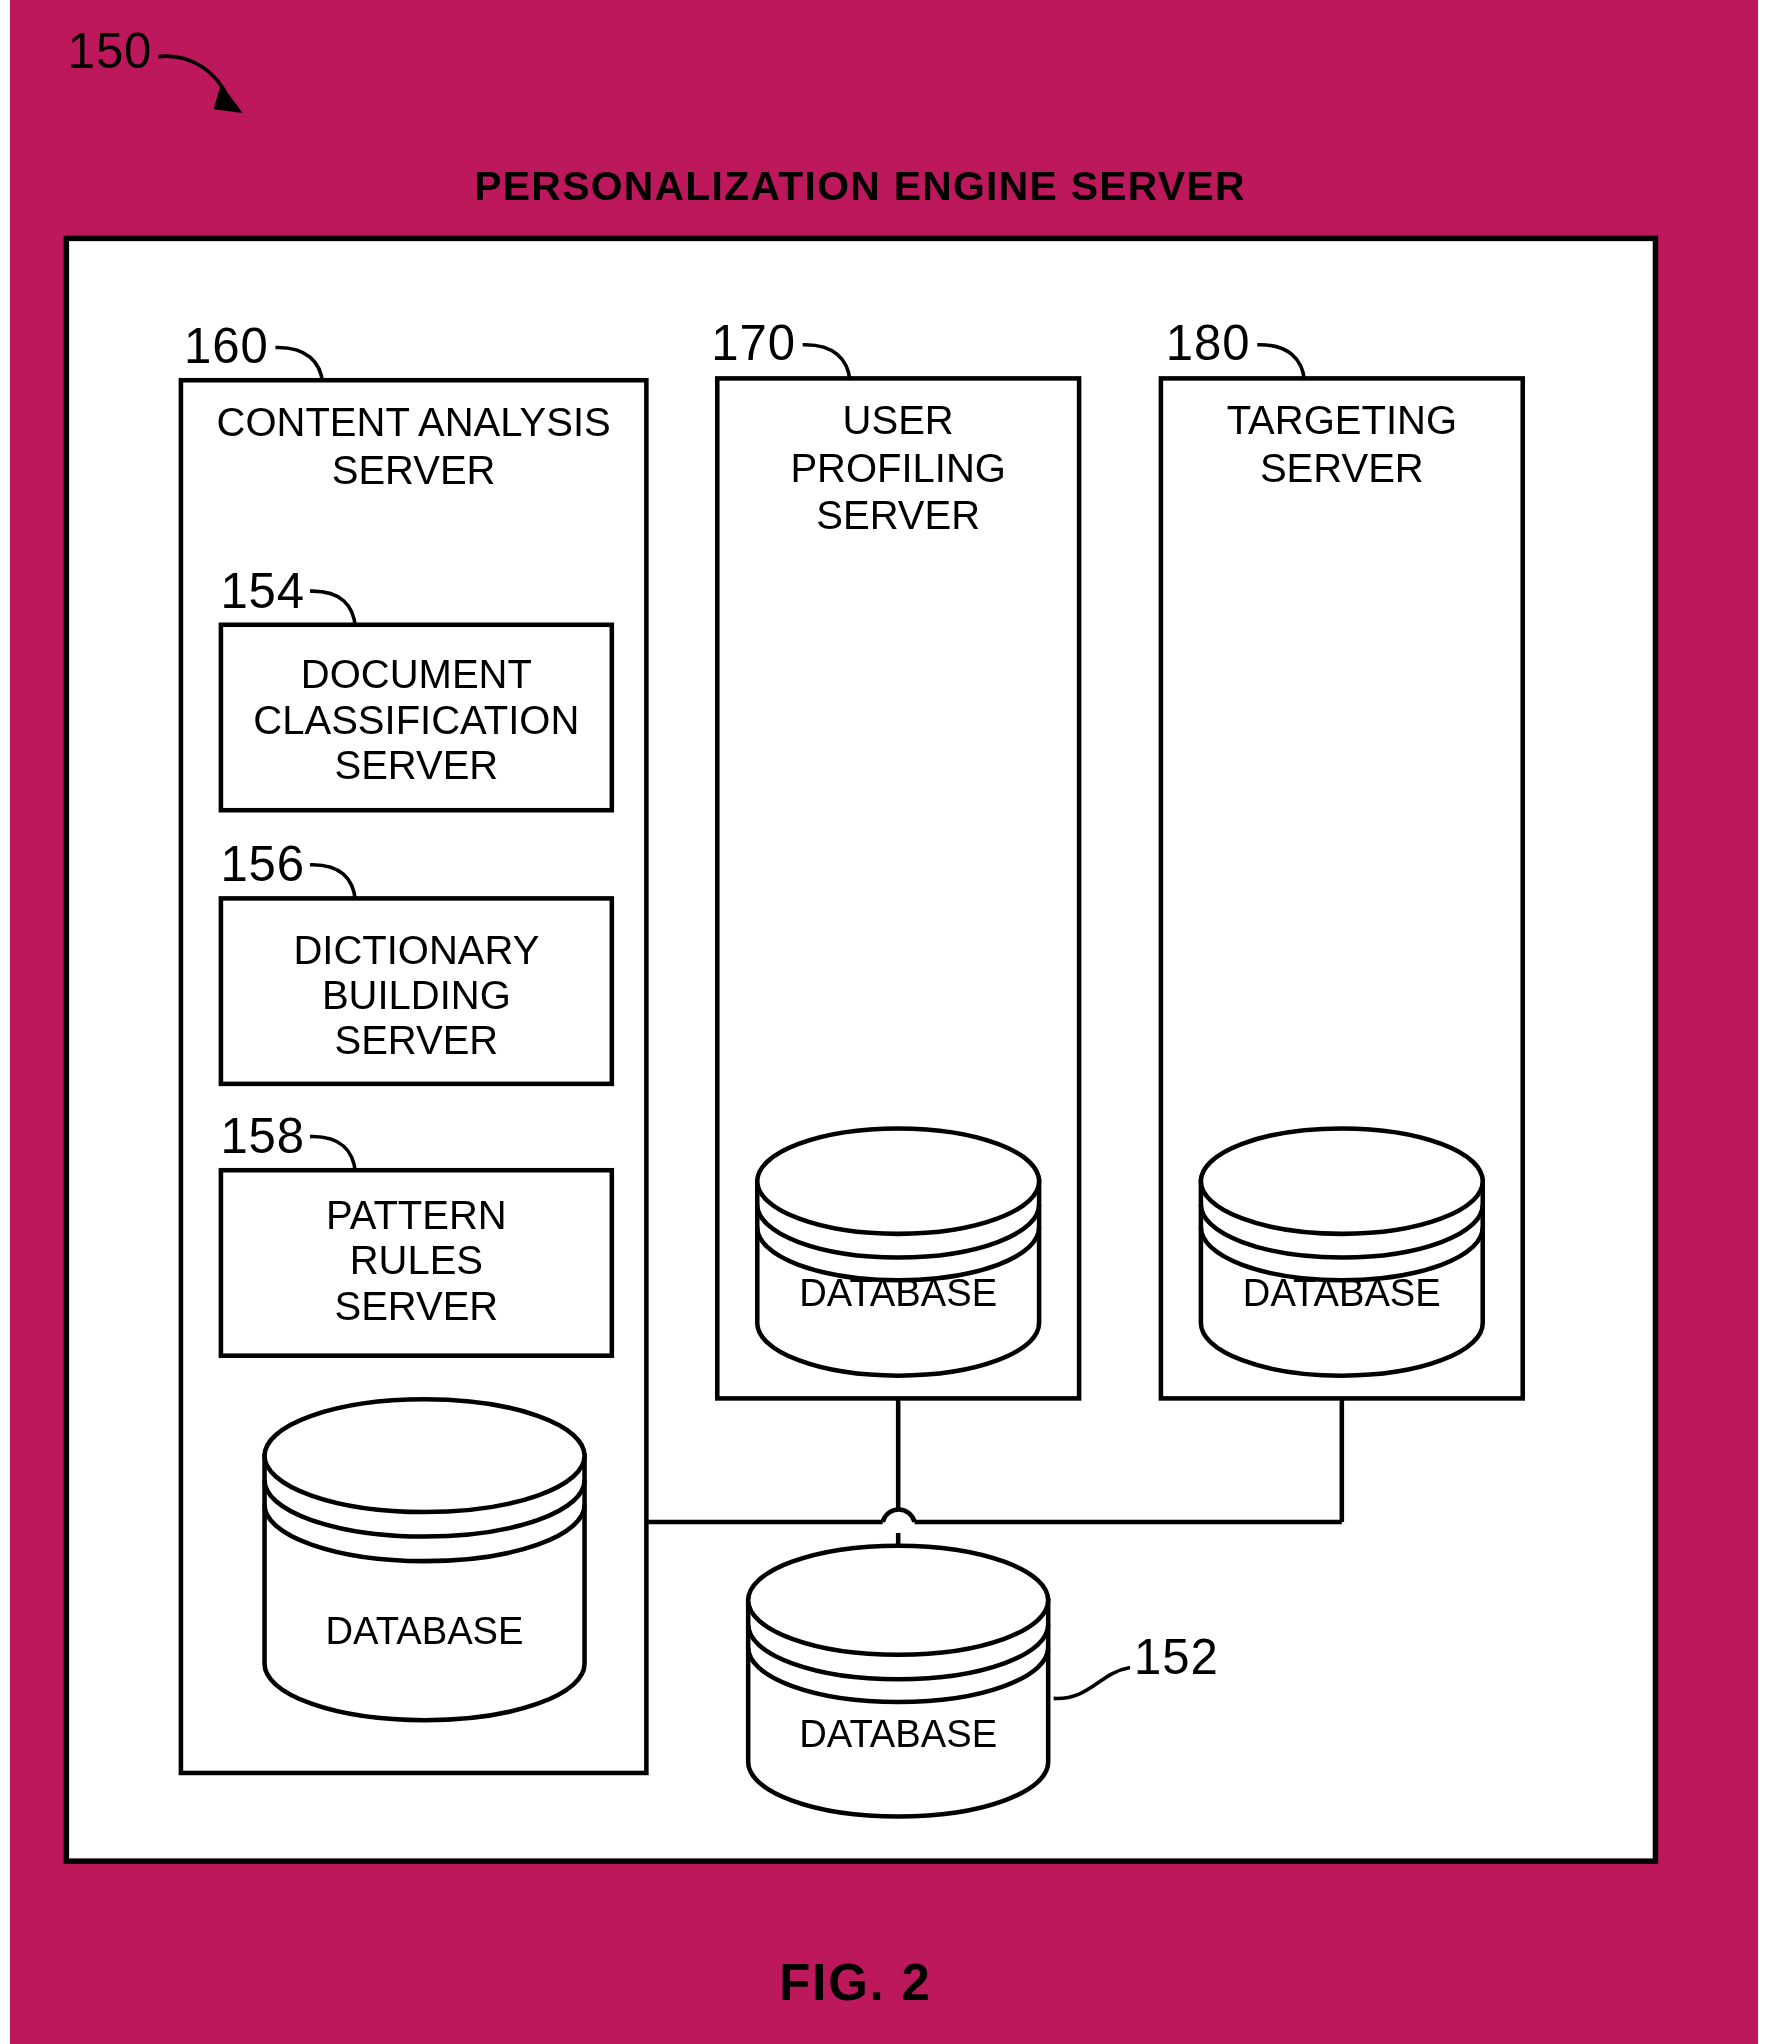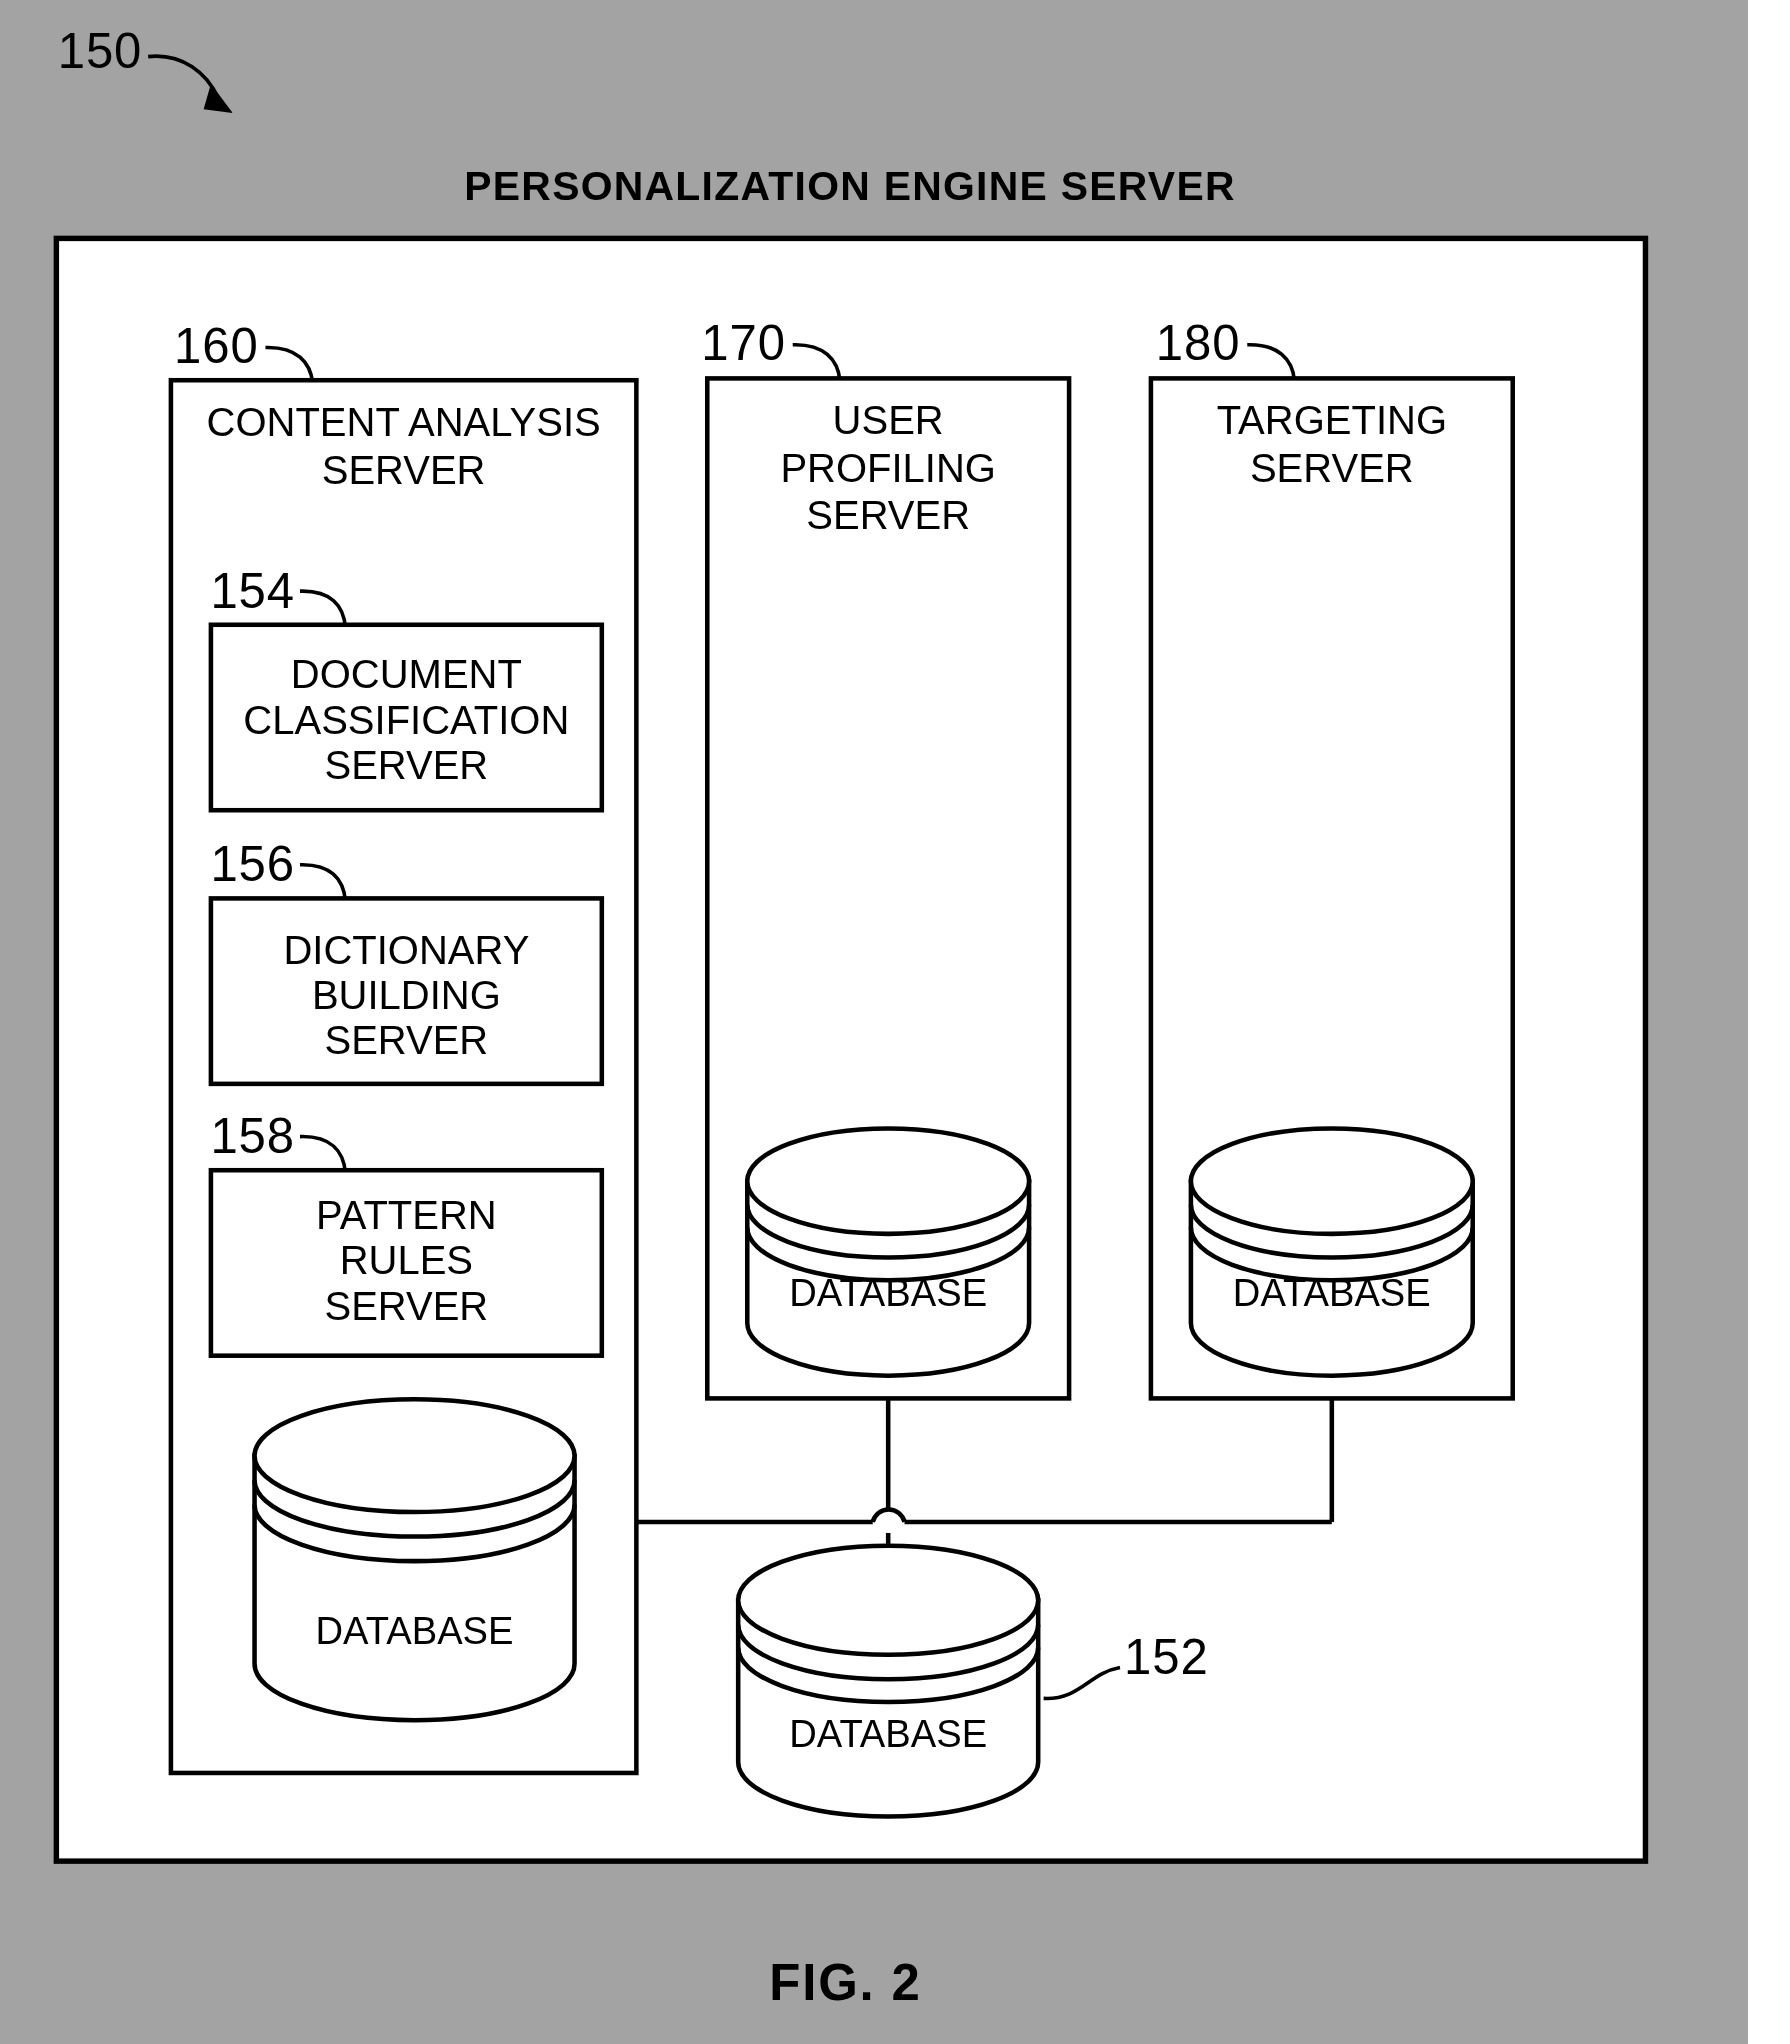--- a/index.html
+++ b/index.html
@@ -9,22 +9,23 @@
     background: #ffffff;
   }
   body {
     font-family: "Liberation Sans", "DejaVu Sans", sans-serif;
     color: #000000;
   }
   #page {
     position: relative;
     width: 1748px;
     height: 2045px;
-    background: #a3a3a3;
+    background: #be185d;
     overflow: hidden;
+    margin-left: 10px;
   }
   #figure-svg {
     position: absolute;
     left: 0;
     top: 0;
     width: 1790px;
     height: 2045px;
   }
   .box {
     fill: #ffffff;

